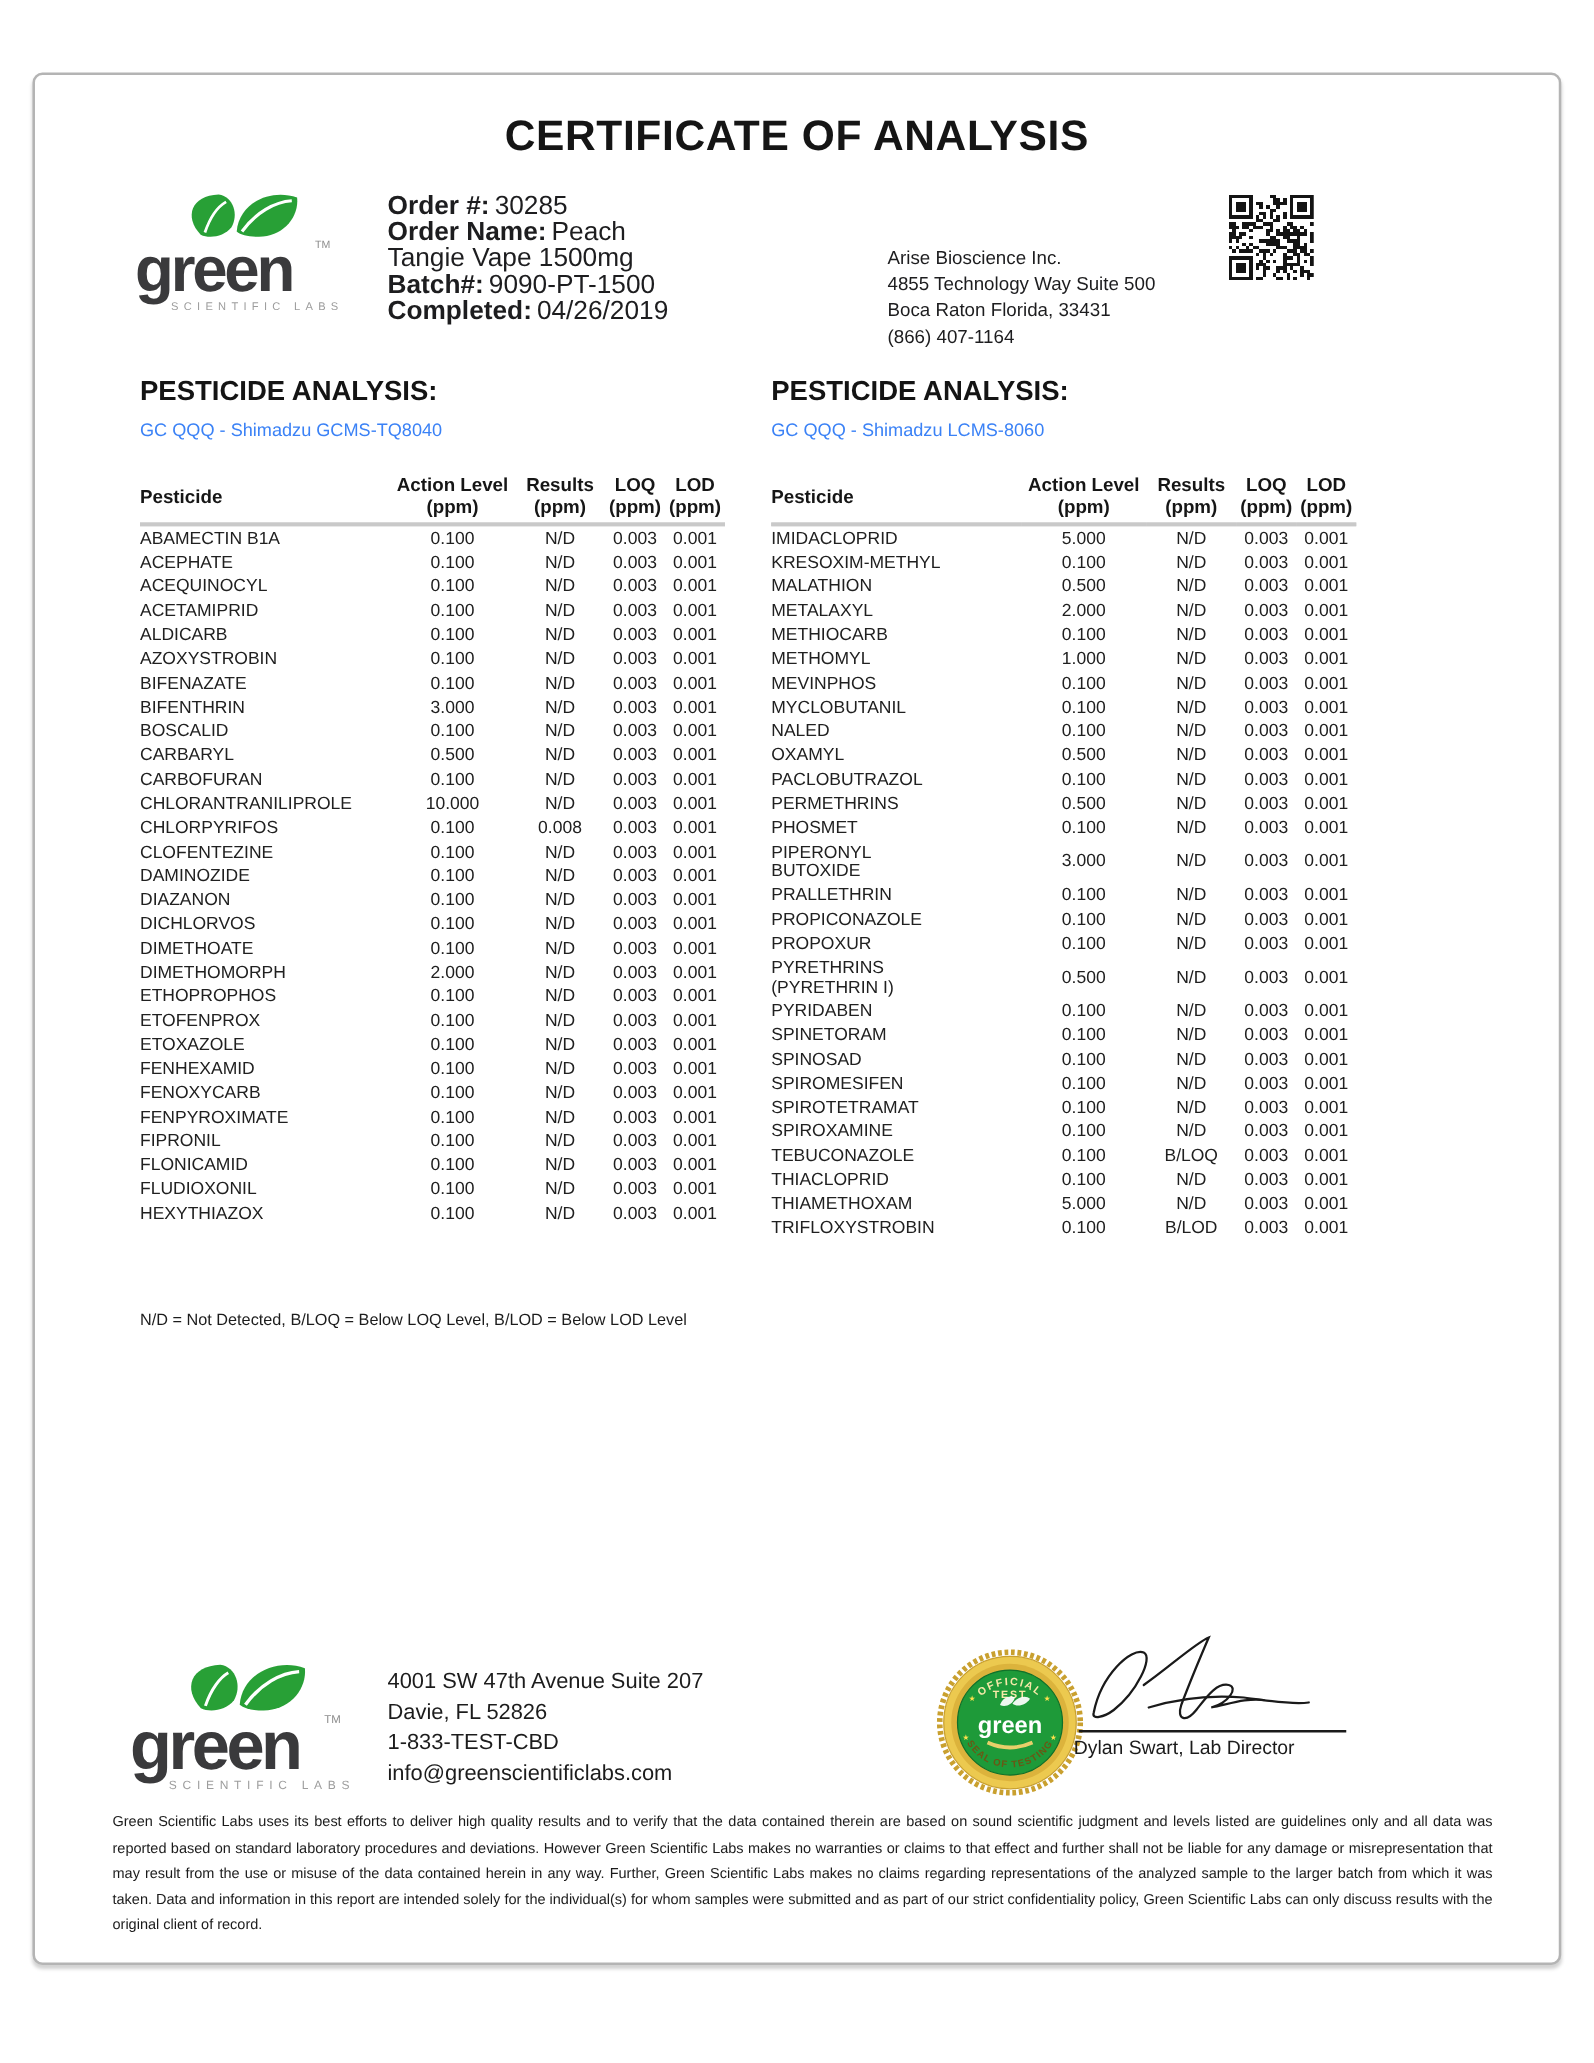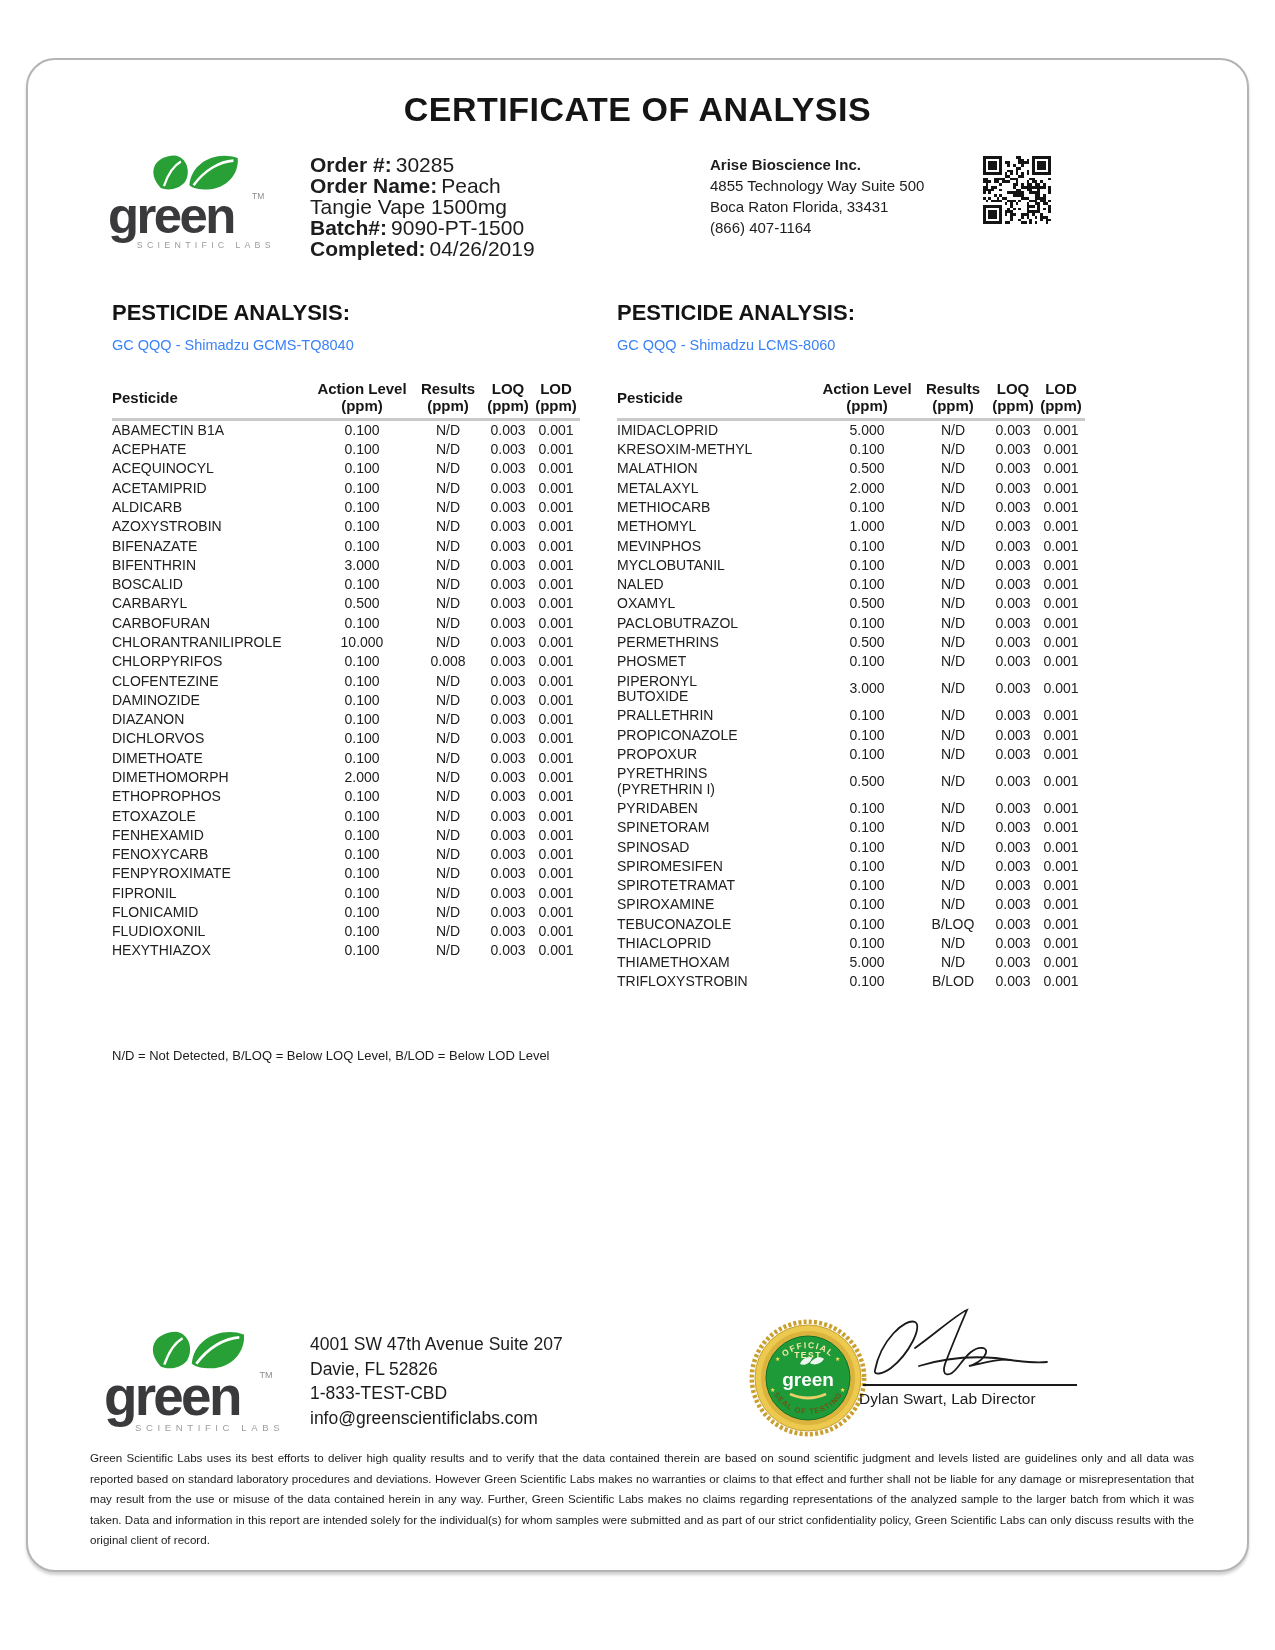--- a/index.html
+++ b/index.html
@@ -3,33 +3,33 @@
 <meta charset="utf-8">
 <style>
   * { margin:0; padding:0; box-sizing:border-box; }
   html,body { background:#ffffff; }
   body {
     width:1275px; height:1650px; position:relative;
     font-family:"Liberation Sans", sans-serif; color:#1d1d1f;
   }
   .card {
     position:absolute; left:26px; top:58px; width:1223px; height:1514px;
-    background:#fff; border:2px solid #b4b4b4; border-radius:29px;
+    background:#fff; border:2px solid #b4b4b4; border-radius:8px;
     box-shadow:0 3px 3px rgba(0,0,0,.18);
   }
   .doc-title {
     position:absolute; top:30px; left:0; right:0; text-align:center;
     font-size:34px; font-weight:bold; letter-spacing:.5px; color:#151515;
   }
   
   .logo-box    { position:absolute; left:80px;  top:90px;  width:178px; height:106px; }
   .order-block { position:absolute; left:282px; top:94px;  width:232px; font-size:21px; line-height:21px; }
   .client-block{ position:absolute; left:682px; top:94px;  width:270px; font-size:15px; line-height:21px; }
   .qr-box      { position:absolute; left:955px; top:96px;  width:68px;  height:68px; }
-  .b { font-weight:bold; }
+  .b { font-weight:normal;margin-top:42px; }
   .info-line .lbl { font-weight:bold; margin-right:4px; }
   
   .analysis-col { position:absolute; top:240px; width:470px; }
   .col-left  { left:84px; }
   .col-right { left:589px; }
   .section-title { font-size:22px; font-weight:bold; color:#141414; }
   .section-sub   { font-size:14.5px; margin-top:11px; color:#3b82f6; }
   .table-mount   { margin-top:25px; }
   table.ptable { border-collapse:collapse; width:468px; table-layout:fixed; }
   .ptable th {
@@ -554,20 +554,27 @@
               <td class="c">0.001</td>
             </tr>
             <tr>
               <td class="name">ETHOPROPHOS</td>
               <td class="c">0.100</td>
               <td class="c">N/D</td>
               <td class="c">0.003</td>
               <td class="c">0.001</td>
             </tr>
             <tr>
+              <td class="name">ETOFENPROX</td>
+              <td class="c">0.100</td>
+              <td class="c">N/D</td>
+              <td class="c">0.003</td>
+              <td class="c">0.001</td>
+            </tr>
+            <tr>
               <td class="name">ETOXAZOLE</td>
               <td class="c">0.100</td>
               <td class="c">N/D</td>
               <td class="c">0.003</td>
               <td class="c">0.001</td>
             </tr>
             <tr>
               <td class="name">FENHEXAMID</td>
               <td class="c">0.100</td>
               <td class="c">N/D</td>

